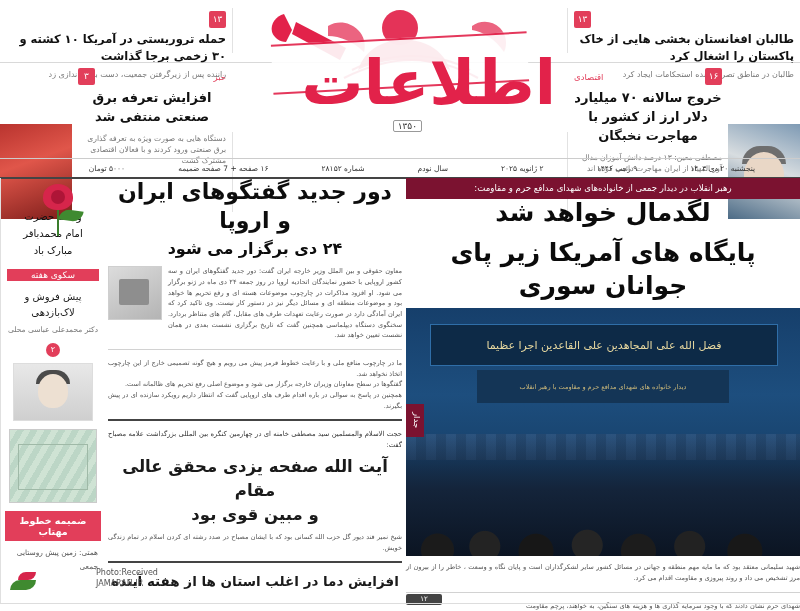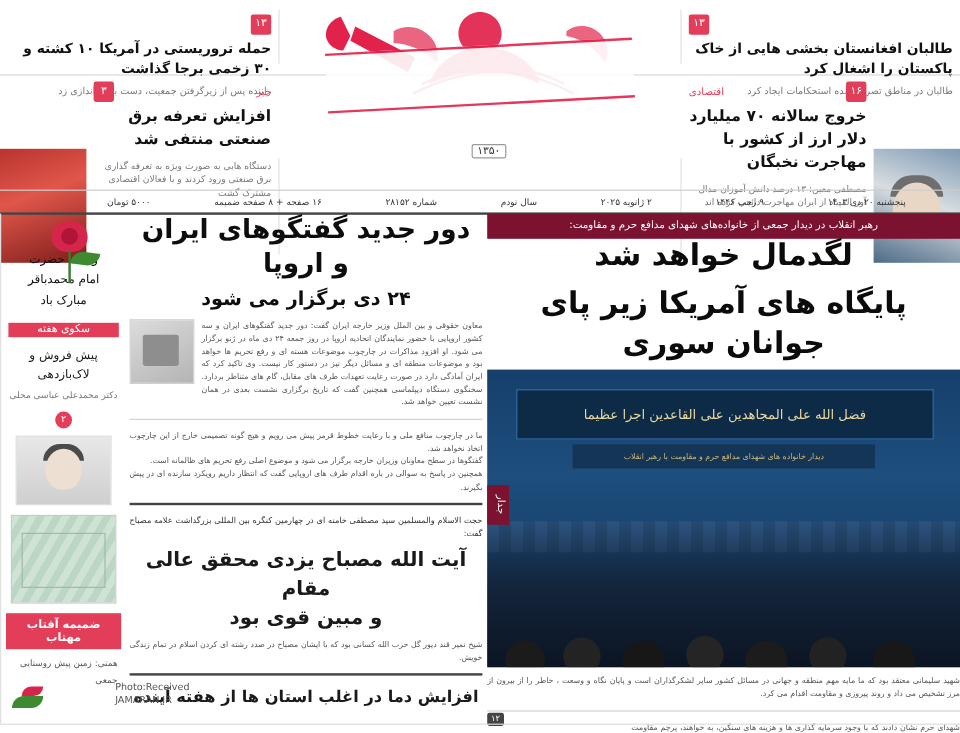--- a/index.html
+++ b/index.html
@@ -26,21 +26,21 @@
   .logo-name{position:absolute;right:12px;top:52px;font-size:62px;font-weight:bold;color:#e2224a;
              letter-spacing:-2px;line-height:1;font-family:"DejaVu Sans",sans-serif;}
   .logo-year{position:absolute;right:146px;top:120px;font-size:9px;color:#333;border:1px solid #999;padding:0 4px;border-radius:2px;}
   .scroll-band{position:absolute;left:40px;top:38px;width:256px;height:46px;background:#fff;
       border-top:2px solid #e2224a;border-bottom:2px solid #e2224a;transform:rotate(-3deg);opacity:.9;}
 
   
   .row2{position:absolute;left:0;top:62px;width:800px;height:96px;}
   .r2cell{position:absolute;top:0;height:95px;box-sizing:border-box;padding:6px;}
   .tag{display:inline-block;font-size:8.5px;color:#e23e5a;}
-  .r2hl{font-size:13px;font-weight:bold;line-height:1.45;color:#111;}
+  .r2hl{font-size:13px;font-weight:bold;line-height:1.45;color:#111;text-align:center;}
   .r2sub{font-size:7.6px;line-height:1.5;color:#777;margin-top:6px;}
   .photoL{position:absolute;left:0;top:62px;width:72px;height:95px;
       background:linear-gradient(160deg,#b9342f 0%,#e0564a 40%,#7d1d1a 100%);}
   .photoR{position:absolute;left:728px;top:62px;width:72px;height:95px;
       background:linear-gradient(200deg,#7e9ab4 0%,#d8dde0 45%,#4c6b86 100%);}
   .photoR .face{position:absolute;left:16px;top:28px;width:40px;height:46px;border-radius:50% 50% 45% 45%;background:#e9d7c6;}
   .photoR .hair{position:absolute;left:14px;top:22px;width:44px;height:18px;border-radius:20px 20px 0 0;background:#6e6e6e;}
 
   
   .datebar{position:absolute;left:0;top:158px;width:800px;height:18px;border-top:1px solid #ccc;border-bottom:2px solid #444;
@@ -85,21 +85,21 @@
   .c-h2{font-size:16.5px;font-weight:bold;line-height:1.45;text-align:center;margin:2px 0 2px;}
   .bullets{font-size:6.5px;line-height:1.65;color:#555;text-align:justify;}
   .c-h3{font-size:13.5px;font-weight:bold;line-height:1.5;text-align:center;margin:4px 0;}
 
   
   .r-ribbon{background:#7b1230;color:#fff;font-size:8.6px;padding:4px 6px;text-align:center;line-height:1.5;}
   .r-head{font-size:25px;font-weight:bold;line-height:1.3;text-align:center;color:#0b0b0b;margin:8px 4px 6px 4px;}
   .r-photo{position:relative;width:100%;height:248px;background:linear-gradient(180deg,#163f6b 0%,#1d4e7e 35%,#0f2e4e 100%);overflow:hidden;}
   .r-photo .banner{position:absolute;left:6%;top:16px;width:88%;height:40px;background:#0d2a47;border:1px solid #2f6ea8;
       color:#e8d9a0;font-size:11px;display:flex;align-items:center;justify-content:center;letter-spacing:1px;}
-  .r-photo .banner2{position:absolute;left:18%;top:62px;width:64%;height:20px;background:#143556;color:#cbb87a;font-size:6.5px;
+  .r-photo .banner2{position:absolute;left:18%;top:62px;width:64%;height:33px;background:#143556;color:#cbb87a;font-size:6.5px;
       display:flex;align-items:center;justify-content:center;}
   .r-photo .crowd{position:absolute;left:0;bottom:0;width:100%;height:120px;
       background:
         radial-gradient(circle at 8% 95%,#1b1b1b 0 16px,transparent 17px),
         radial-gradient(circle at 20% 92%,#232323 0 15px,transparent 16px),
         radial-gradient(circle at 33% 96%,#171717 0 17px,transparent 18px),
         radial-gradient(circle at 46% 91%,#252525 0 15px,transparent 16px),
         radial-gradient(circle at 59% 96%,#1c1c1c 0 17px,transparent 18px),
         radial-gradient(circle at 72% 92%,#222 0 15px,transparent 16px),
         radial-gradient(circle at 86% 96%,#181818 0 17px,transparent 18px),
@@ -112,21 +112,21 @@
 
   .colR-grid{display:flex;gap:8px;margin-top:6px;}
   .colR-grid .cc{flex:1;}
 
   
   .botbar{position:absolute;left:0;top:603px;width:800px;height:8px;border-top:1px solid #ddd;}
   .photo-credit{position:absolute;left:96px;top:568px;font-size:8px;color:#555;line-height:1.35;text-align:left;}
   .jam-logo{position:absolute;left:8px;top:570px;width:34px;height:30px;}
   .jam-logo .l{position:absolute;left:2px;top:10px;width:26px;height:10px;border-radius:12px 0 12px 0;background:#3f8a30;}
   .jam-logo .r{position:absolute;left:10px;top:2px;width:18px;height:8px;border-radius:10px 0 10px 0;background:#d6254b;}
-  .pnum{position:absolute;font-size:7px;color:#fff;background:#444;width:14px;height:11px;line-height:11px;text-align:center;border-radius:2px;}
+  .pnum{position:absolute;font-size:7px;color:#fff;background:#444;width:36px;height:11px;line-height:11px;text-align:center;border-radius:2px;}
 </style>
 </head>
 <body>
 
 <div class="page">
 
   <div class="top-strip">
     <div class="tcell" style="right:0;width:232px;">
       <div style="text-align:left;margin-bottom:3px;"><span class="tnum">۱۳</span></div>
       <div class="hl">طالبان افغانستان بخشی هایی از خاک پاکستان را اشغال کرد</div>
@@ -152,20 +152,21 @@
           <path d="M52 10c-8 2-14 10-12 18 2 6 8 10 14 10l6-12z"></path>
           <path d="M240 22c8-6 20-6 28 2 6 6 8 16 4 24-8-12-20-20-32-22z" opacity=".7"></path>
         </g>
         <g stroke="#e2224a" stroke-width="2" fill="none" opacity=".8">
           <path d="M120 66c20-10 40-14 60-14s40 4 58 14"></path>
           <path d="M112 74c24-12 48-18 68-18s44 6 66 18"></path>
         </g>
       </svg>
     </div>
     <div class="scroll-band"></div>
+    <div class="logo-name">اطلاعات</div>
     <div class="logo-year">۱۳۵۰</div>
   </div>
 
   <div class="row2">
     <div class="photoR">
       <div class="hair"></div>
       <div class="face"></div>
     </div>
     <div class="r2cell" style="right:72px;width:160px;">
       <div style="display:flex;justify-content:space-between;align-items:center;">
@@ -188,21 +189,21 @@
     </div>
     <div class="vsep" style="left:232px;top:70px;height:80px;"></div>
   </div>
 
   <div class="datebar">
     <span>پنجشنبه ۲۰ دی ۱۴۰۳</span>
     <span>۹ رجب ۱۴۴۶</span>
     <span>۲ ژانویه ۲۰۲۵</span>
     <span>سال نودم</span>
     <span>شماره ۲۸۱۵۲</span>
-    <span>۱۶ صفحه + ۸ صفحه ضمیمه</span>
+    <span>۱۶ صفحه + 7 صفحه ضمیمه</span>
     <span>۵۰۰۰ تومان</span>
   </div>
 
   <div class="body">
 
     <div class="colR">
       <div class="r-ribbon">رهبر انقلاب در دیدار جمعی از خانواده‌های شهدای مدافع حرم و مقاومت:</div>
       <div class="r-head" style="margin-top:-2px;">لگدمال خواهد شد</div>
       <div class="r-head">پایگاه های آمریکا زیر پای جوانان سوری</div>
 
@@ -241,21 +242,21 @@
 
       <div class="hr"></div>
       <div class="bullets">
         <div>ما در چارچوب منافع ملی و با رعایت خطوط قرمز پیش می رویم و هیچ گونه تصمیمی خارج از این چارچوب اتخاذ نخواهد شد.</div>
         <div>گفتگوها در سطح معاونان وزیران خارجه برگزار می شود و موضوع اصلی رفع تحریم های ظالمانه است.</div>
         <div>همچنین در پاسخ به سوالی در باره اقدام طرف های اروپایی گفت که انتظار داریم رویکرد سازنده ای در پیش بگیرند.</div>
       </div>
 
       <div class="hr dark"></div>
       <div class="kicker">حجت الاسلام والمسلمین سید مصطفی خامنه ای در چهارمین کنگره بین المللی بزرگداشت علامه مصباح گفت:</div>
-      <div class="c-h2">آیت الله مصباح یزدی محقق عالی مقام</div>
+      <div class="c-h2">آیت الله صفحه یزدی محقق عالی مقام</div>
       <div class="c-h2" style="margin-top:-2px;">و مبین قوی بود</div>
       <div class="bullets" style="margin-top:5px;">
         <div>شیخ نمیر قند دیور گل حزب الله کسانی بود که با ایشان مصباح در صدد رشته ای کردن اسلام در تمام زندگی خویش.</div>
       </div>
 
       <div class="hr dark"></div>
       <div class="c-h3">افزایش دما در اغلب استان ها از هفته آینده</div>
 
     </div>
 
@@ -275,21 +276,21 @@
       <div class="rail-sub">پیش فروش و لاک‌بازدهی</div>
       <div class="rail-byline">دکتر محمدعلی عباسی محلی</div>
       <div style="text-align:center;margin-top:3px;"><span class="rail-badge">۲</span></div>
 
       <div class="rail-face">
         <div class="h"></div>
         <div class="f"></div>
       </div>
       <div class="rail-money"></div>
 
-      <div class="rail-supp">ضمیمه آفتاب مهتاب</div>
+      <div class="rail-supp">ضمیمه خطوط مهتاب</div>
       <div class="rail-list">
         <div>همتی: زمین پیش روستایی جمعی</div>
 
       </div>
     </div>
   </div>
 
   <div class="jam-logo">
     <div class="r"></div>
     <div class="l"></div>

